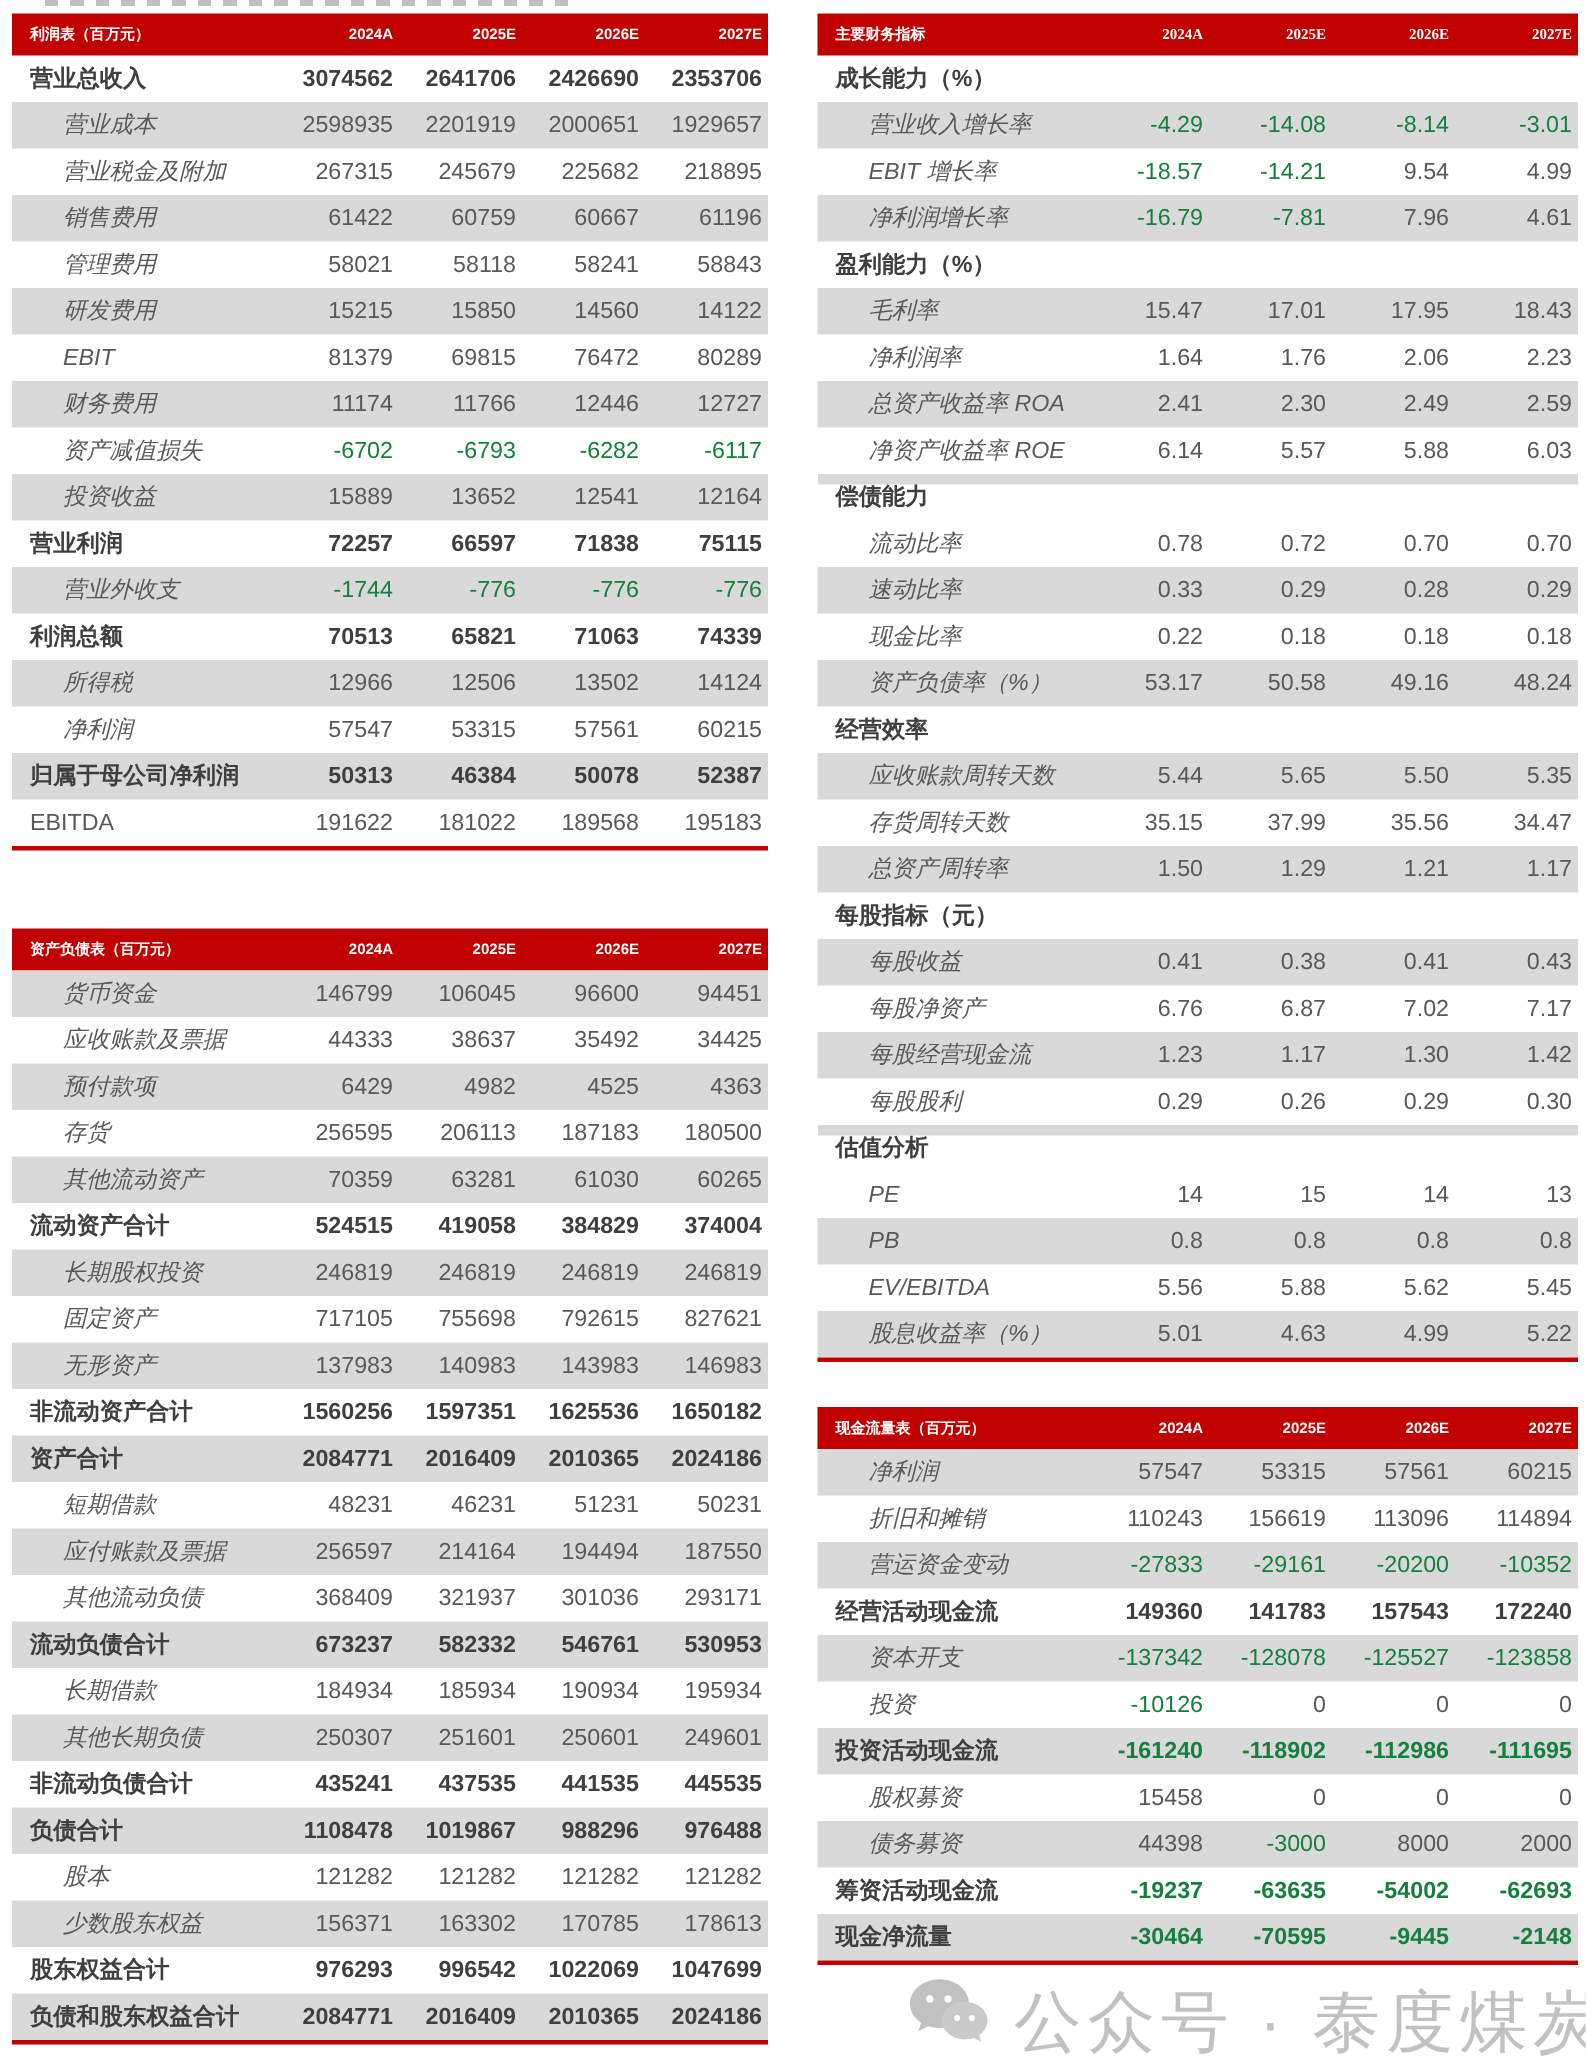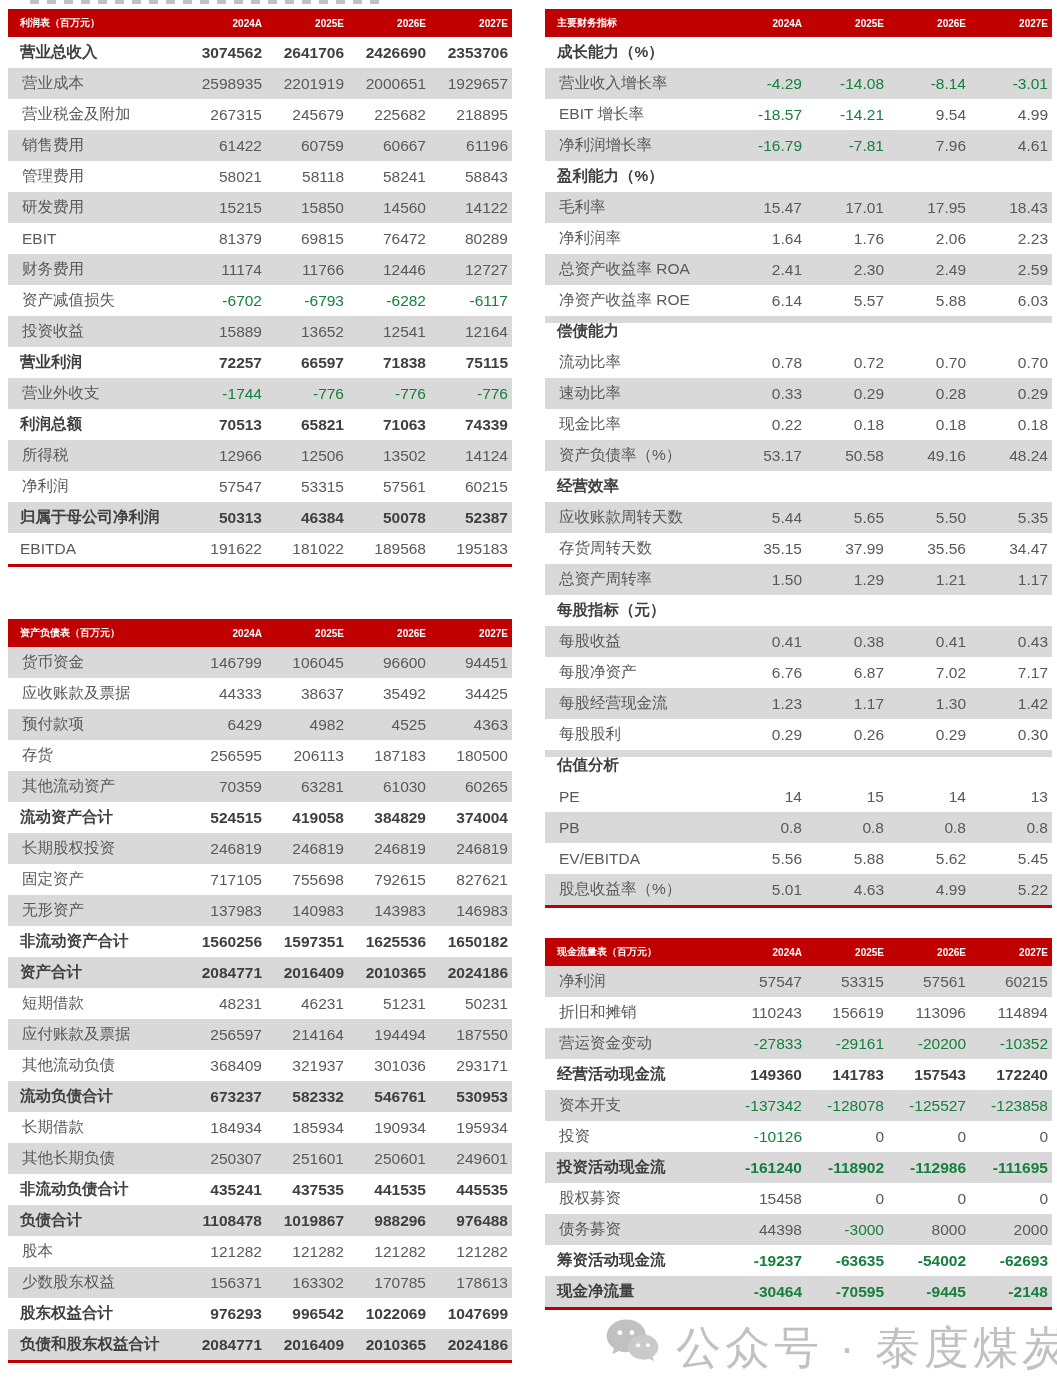--- a/index.html
+++ b/index.html
@@ -23,21 +23,21 @@
   .col-head{width:82px;text-align:right;}
   .row{
     height:31px;display:flex;align-items:center;
     font-size:15.5px;color:#595959;
     padding-right:4px;box-sizing:border-box;
   }
   .row.shaded{background:#d9d9d9;}
   .row.bold{font-weight:bold;color:#3f3f3f;}
   .row.sliver{box-shadow:inset 0 7px 0 #d9d9d9;}
   .lbl{flex:1;padding-left:12px;white-space:nowrap;overflow:hidden;}
-  .lbl.ind{padding-left:14px;}
+  .lbl.ind{padding-left:34px;font-style:italic;}
   .val{width:82px;text-align:right;white-space:nowrap;}
   .val.neg{color:#15803d;}
   .rule{height:3px;}
   .source-note{
     position:absolute;left:13px;top:1354px;
     font-size:14.5px;color:#555555;white-space:nowrap;margin-top:32px;
   }
   .watermark{
     position:absolute;left:602px;top:1312px;z-index:5;
     display:flex;align-items:center;gap:14px;
@@ -345,21 +345,21 @@
         <div class="val">2084771</div>
         <div class="val">2016409</div>
         <div class="val">2010365</div>
         <div class="val">2024186</div>
       </div>
     </div>
   <div class="rule" style="background: rgb(192, 0, 0);"></div>
 </div>
 
 <div class="tbl" id="t-indicators" style="left:545px;top:9px;width:507px;">
-  <div class="tbl-header" style="background: rgb(192, 0, 0);">
+  <div class="tbl-header" style="background: rgb(192, 0, 0); font-family: Liberation Serif, serif;">
     <div class="tbl-title">主要财务指标</div>
     <div class="cols" style="display:contents;"><div class="col-head">2024A</div><div class="col-head">2025E</div><div class="col-head">2026E</div><div class="col-head">2027E</div></div>
   </div>
   <div style="display:block;">
       <div class="row bold">
         <div class="lbl">成长能力（%）</div>
       </div>
       <div class="row shaded">
         <div class="lbl ind">营业收入增长率</div>
         <div class="val neg">-4.29</div>

